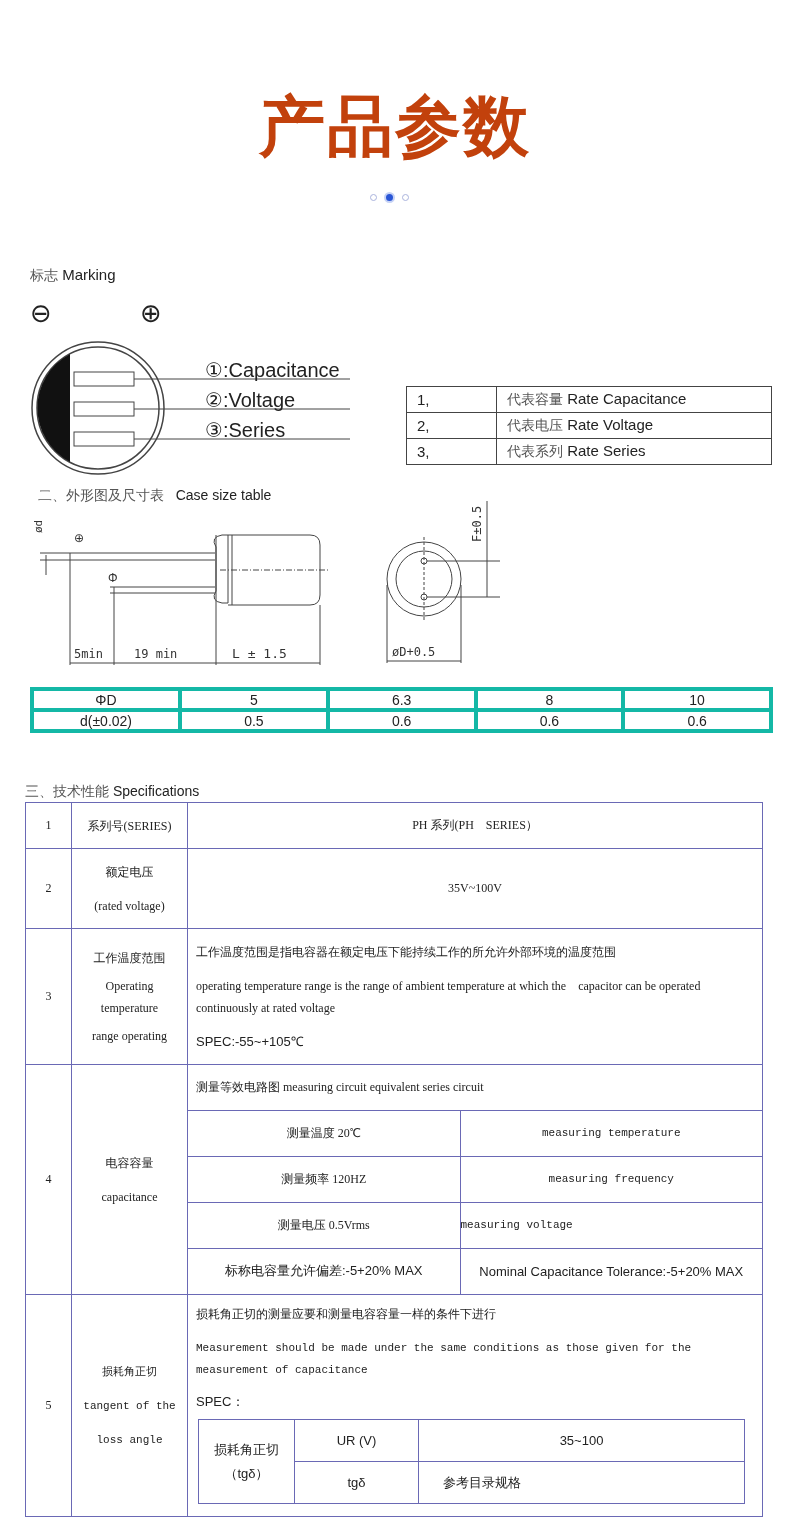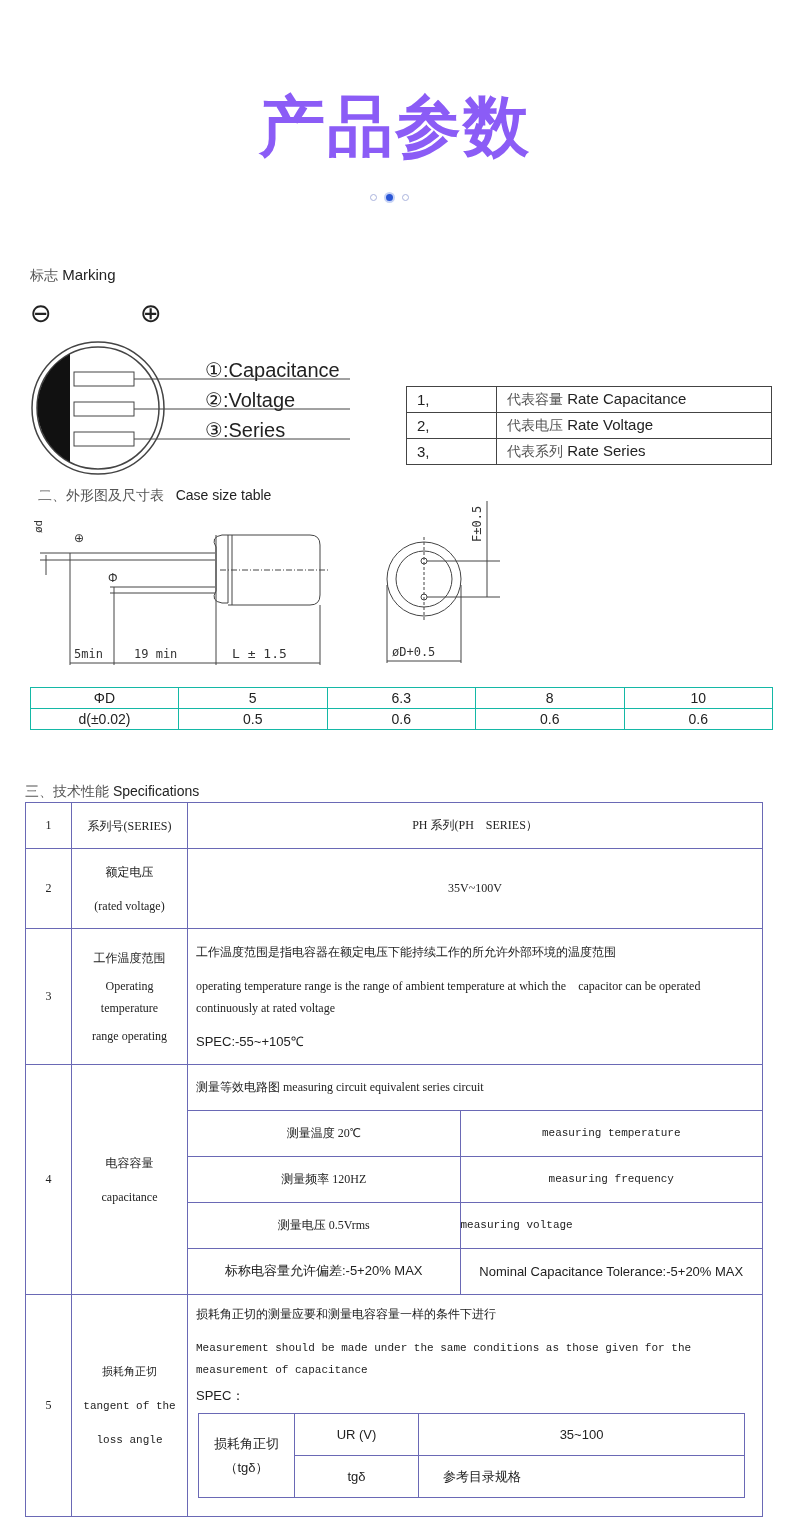--- a/index.html
+++ b/index.html
@@ -1,28 +1,28 @@
 <!DOCTYPE html>
 <html><head>
 <meta charset="utf-8">
 <style>
   * { box-sizing: border-box; margin: 0; padding: 0; }
   body { width: 790px; height: 1522px; background: #fff; position: relative; overflow: hidden; font-family: "Liberation Sans", "DejaVu Sans", sans-serif; color: #222; }
   .abs { position: absolute; }
-  .title { left: 0; width: 790px; top: 82px; text-align: center; font-size: 66px; font-weight: bold; color: #8b5cf6; letter-spacing: 2px; font-family: "DejaVu Sans", sans-serif; }
+  .title { left: 0; width: 790px; top: 82px; text-align: center; font-size: 66px; font-weight: bold; color: #c2410c; letter-spacing: 2px; font-family: "DejaVu Sans", sans-serif; }
   .dots { top: 192px; left: 370px; display: flex; gap: 7px; align-items: center; }
   .dot { width: 7px; height: 7px; border-radius: 50%; border: 1px solid #aab3dd; }
   .dot.active { width: 11px; height: 11px; background: #2a56d6; border: 2px solid #c7d3f5; }
   .sec-title { font-size: 15px; color: #222; }
   .sec-title .cn { font-family: "DejaVu Serif", serif; color: #555; font-size: 14px; }
   table { border-collapse: collapse; }
   .rate-tbl { left: 406px; top: 386px; width: 366px; font-size: 15px; }
   .rate-tbl td { border: 1px solid #444; height: 26px; padding: 0 10px; }
   .size-tbl { left: 30px; top: 687px; width: 743px; font-size: 14px; }
-  .size-tbl td { border: 1px solid #14b8a6; height: 21px; text-align: center; }
+  .size-tbl td { border: 4px solid #14b8a6; height: 21px; text-align: center; }
   .spec-tbl { left: 25px; top: 802px; width: 738px; font-family: "Liberation Serif", serif; font-size: 12px; color: #222; }
   .spec-tbl td { border: 1.5px solid #6a69b5; vertical-align: middle; }
   .spec-tbl td.num { width: 46px; text-align: center; }
   .spec-tbl td.lbl { width: 116px; text-align: center; line-height: 34px; }
   .spec-tbl .sub td { border-color: #6a69b5; }
   .mono { font-family: "Liberation Mono", "DejaVu Sans Mono", monospace; font-size: 11px; }
   .sans { font-family: Liberation Sans, sans-serif; font-size: 13px; }
   .para { padding: 0 8px; line-height: 22px; }
   .inner-tbl { width: 547px; margin: 6px 0 0 10px; }
   .inner-tbl td { border: 1.5px solid #6a69b5; height: 42px; font-size: 13px; }
@@ -214,21 +214,21 @@
   <tr style="height:222px">
     <td class="num">5</td>
     <td class="lbl mono">
       <div>损耗角正切</div>
       <div>tangent of the</div>
       <div>loss angle</div>
     </td>
     <td style="padding:8px 0 0 0;vertical-align:top">
       <div class="para" style="margin-bottom:12px">损耗角正切的测量应要和测量电容容量一样的条件下进行</div>
       <div class="para mono">Measurement should be made under the same conditions as those given for the measurement of capacitance</div>
-      <div class="para sans" style="margin-top:4px">SPEC：</div>
+      <div class="para sans" style="margin-top:10px">SPEC：</div>
       <table class="inner-tbl">
         <tbody>
               <tr>
           <td rowspan="2" style="width:96px;text-align:center;line-height:24px;">
             <div>损耗角正切</div>
             <div class="sans">（tgδ）</div>
           </td>
           <td class="sans" style="width:124px;text-align:center">UR (V)</td>
           <td class="sans" style="text-align:center">35~100</td>
         </tr>

